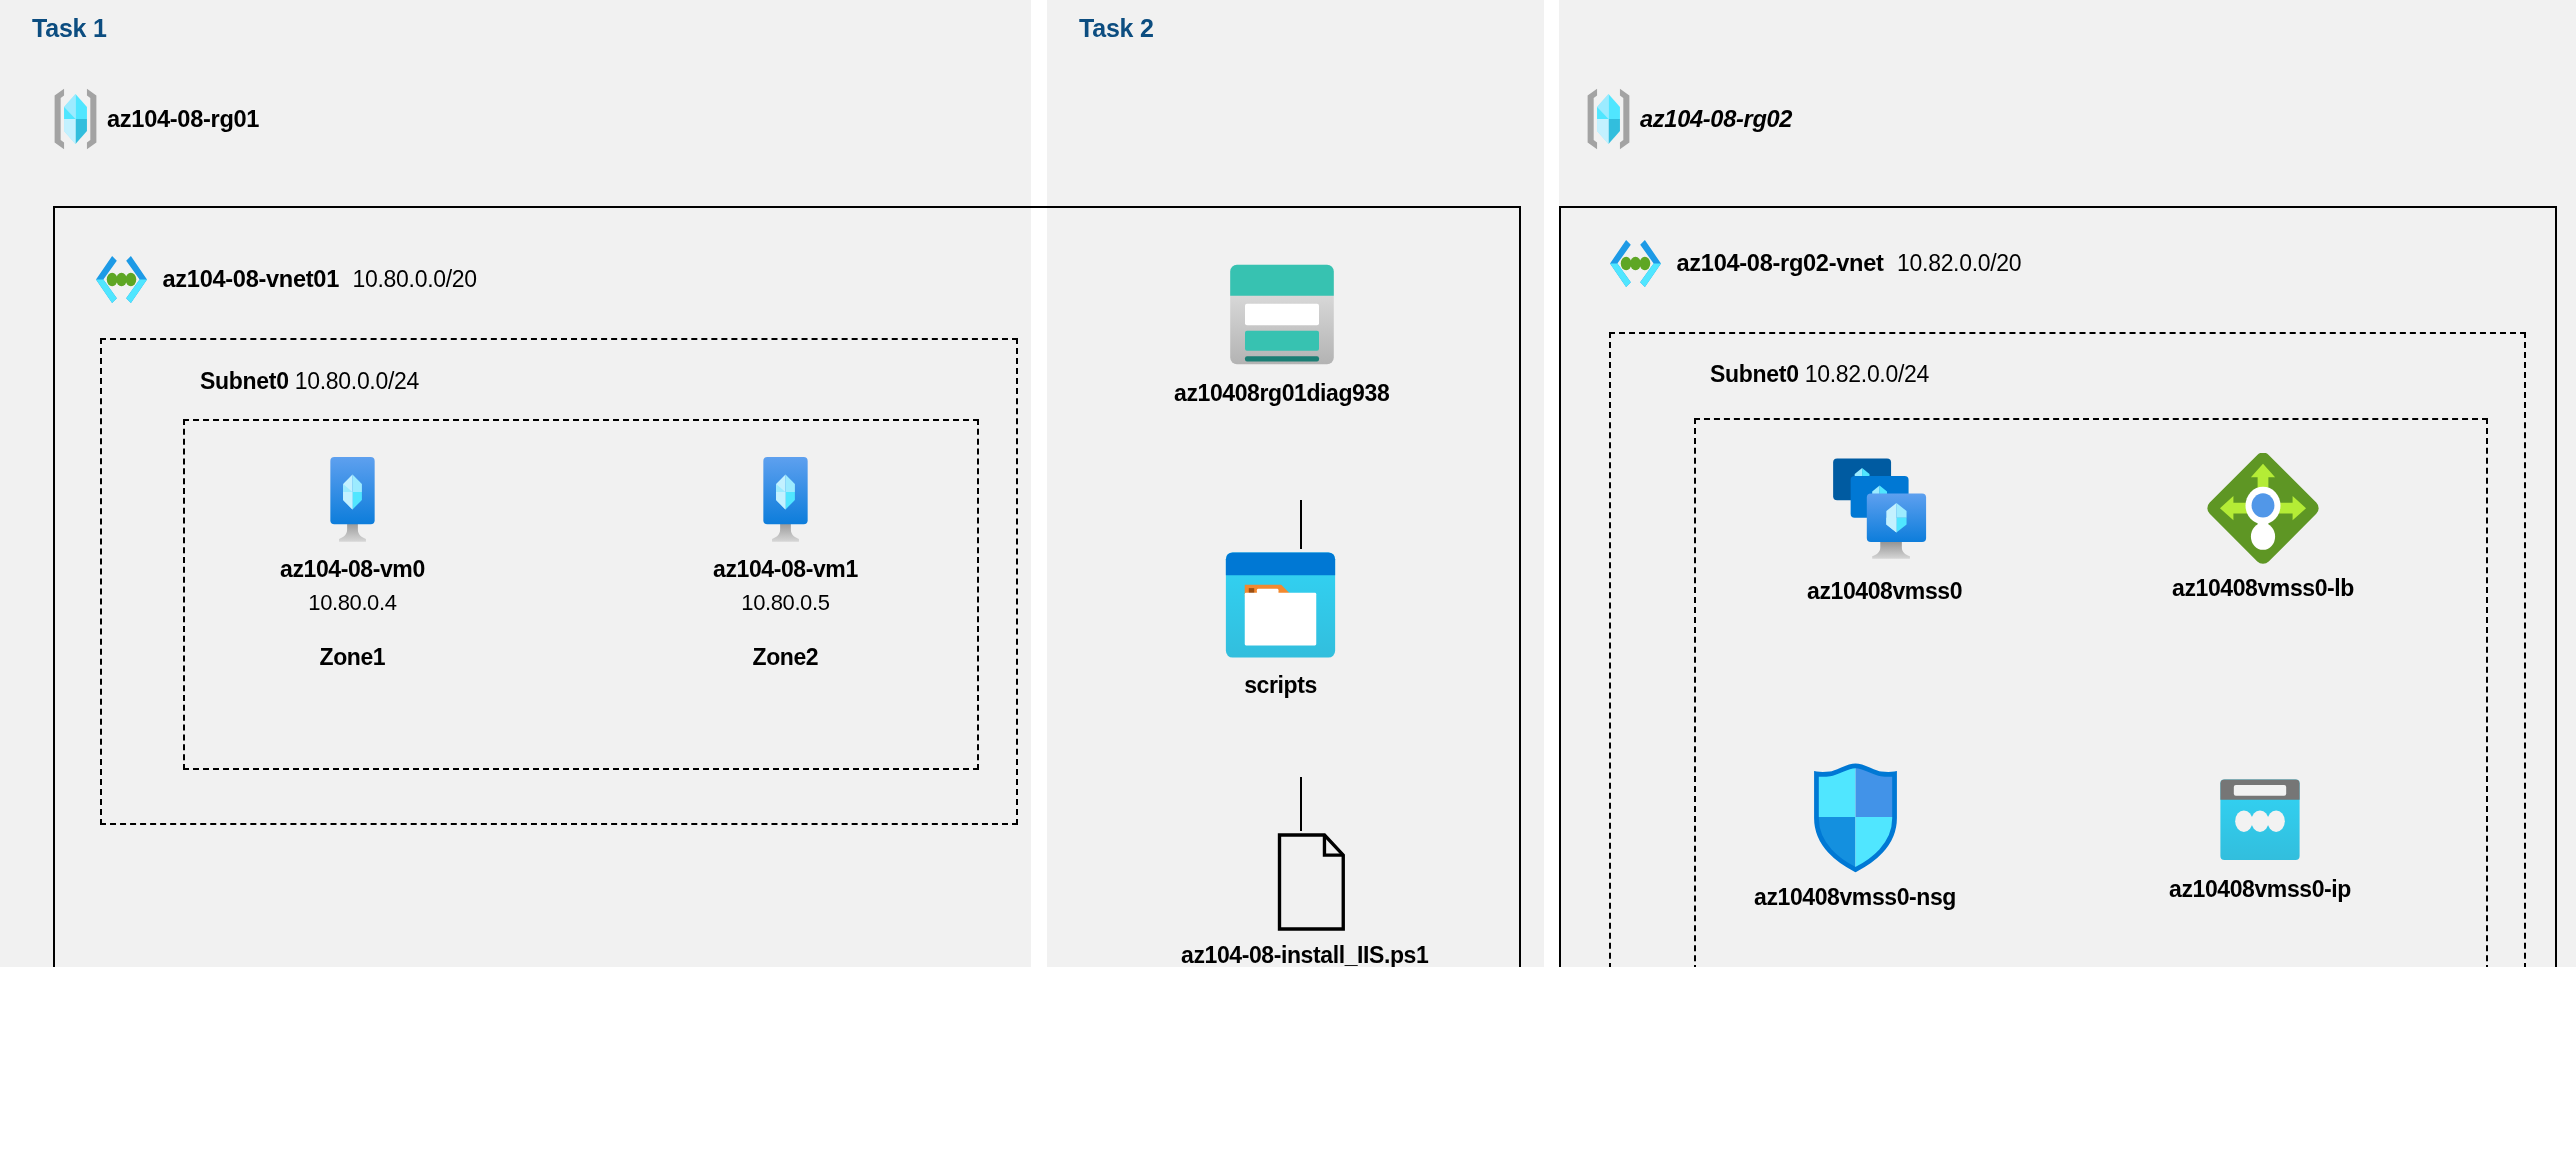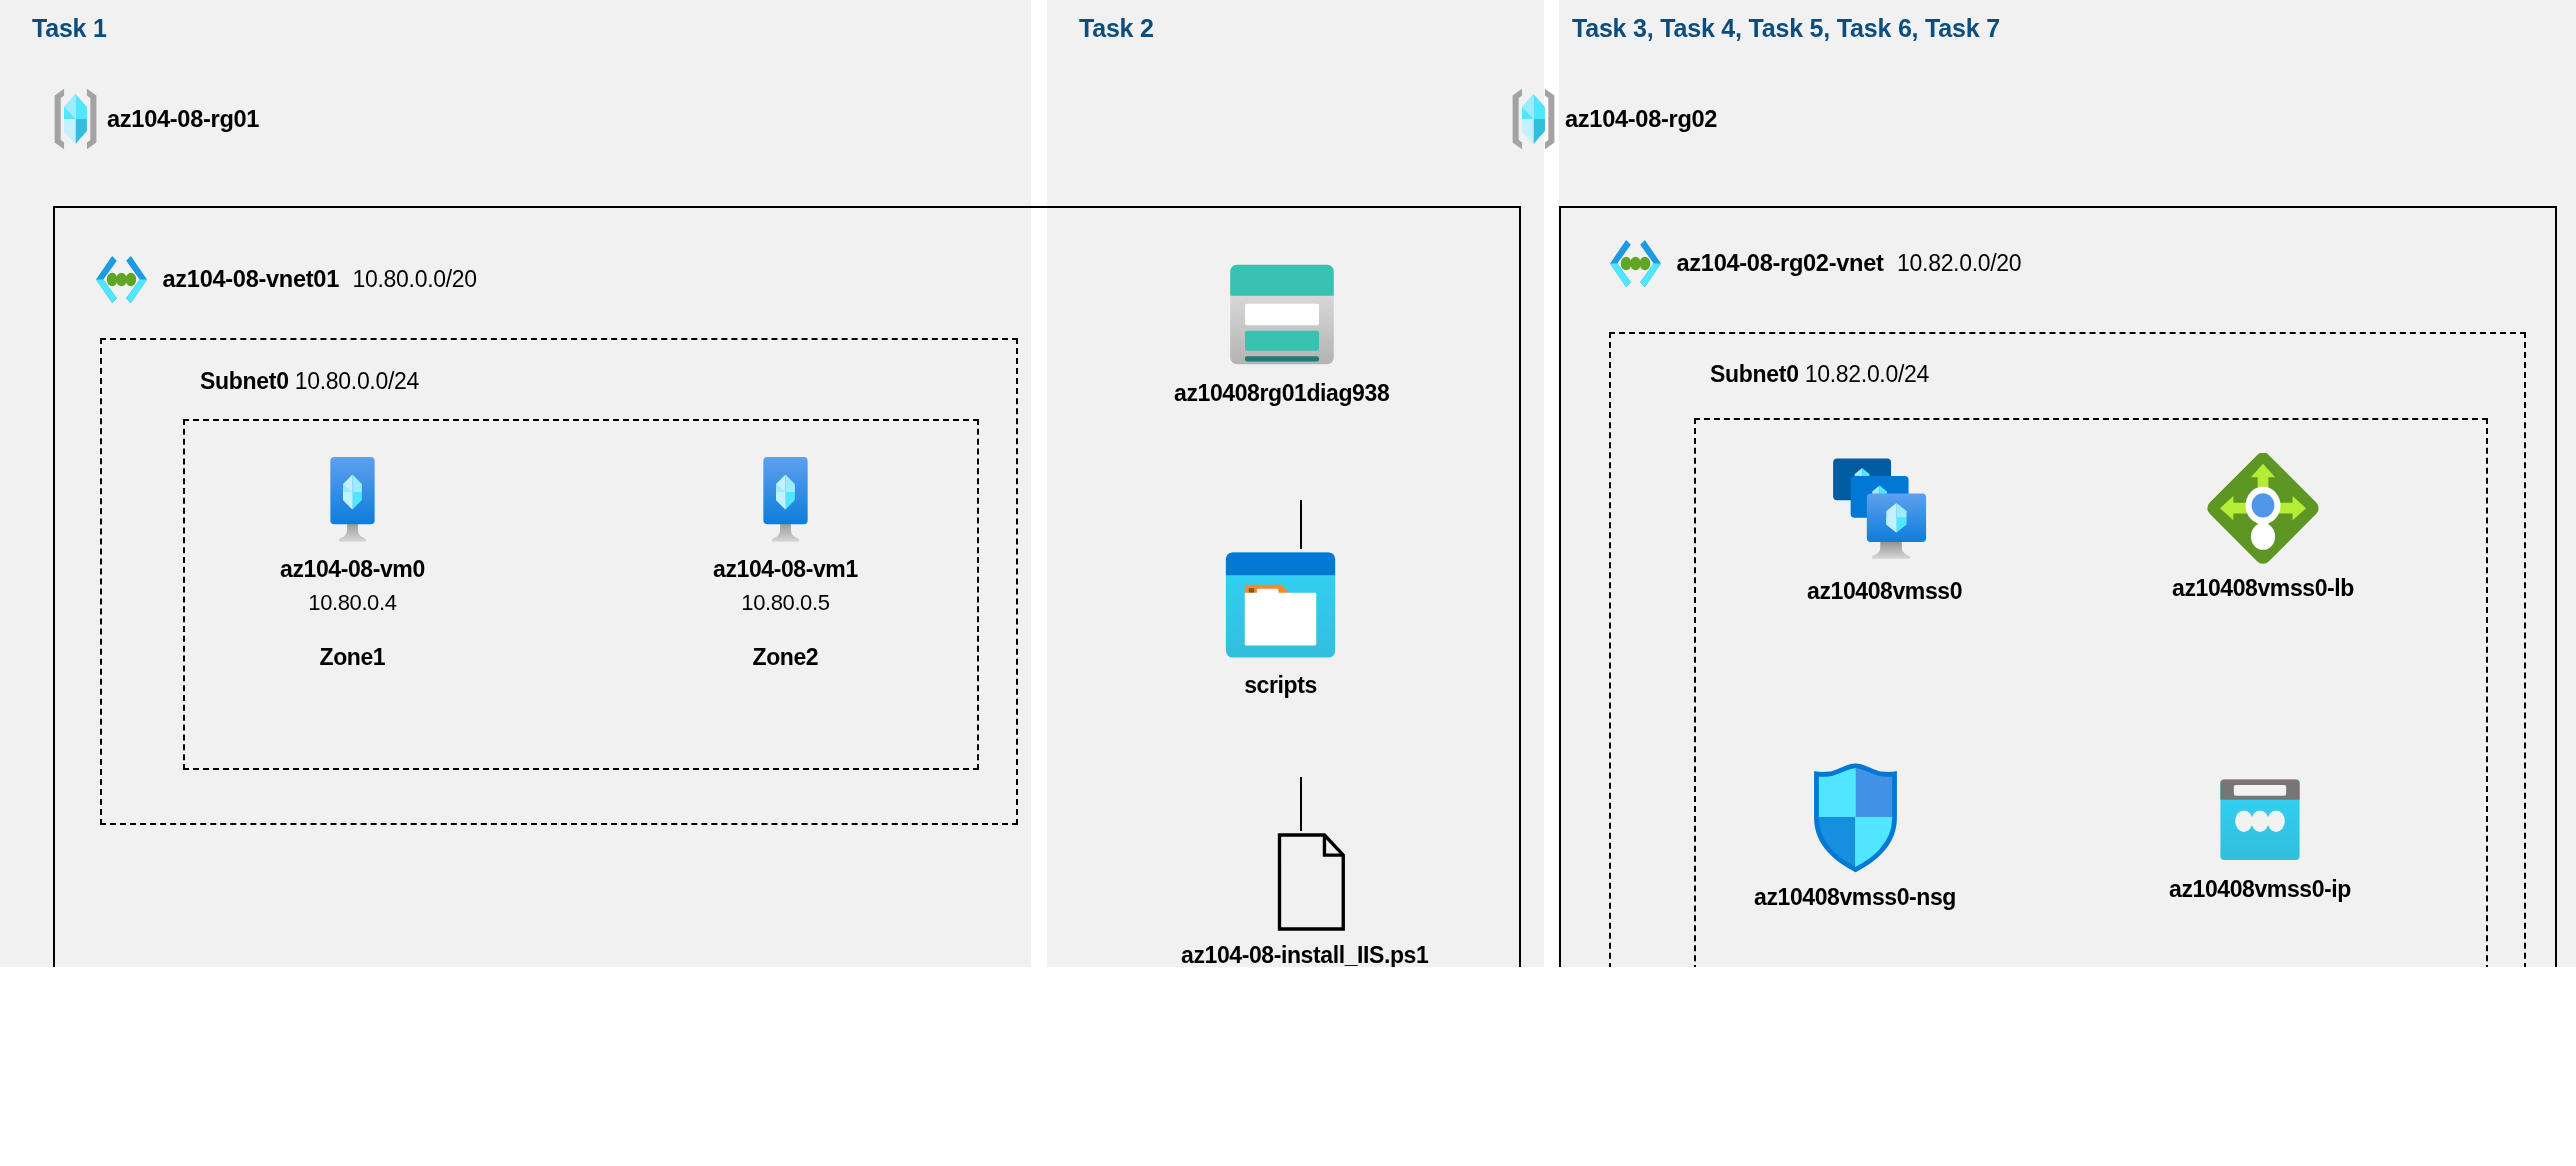--- a/index.html
+++ b/index.html
@@ -41,21 +41,21 @@
   #title-task3 { left: 1572px; top: 13.5px; }
 
   
   .rg-row {
     position: absolute;
     display: flex;
     align-items: center;
     gap: 5px;
   }
   #rg01-row { left: 49px;   top: 86px; }
-  #rg02-row { left: 1507px; top: 86px; }
+  #rg02-row { left: 1582px; top: 86px; font-style: italic; }
   .rg-label {
     font-size: 23.6px;
     font-weight: bold;
     color: #000000;
     white-space: nowrap;
     letter-spacing: -0.3px;
   }
 
   
   .vnet-box {
@@ -166,21 +166,20 @@
 <body>
 
 <div id="canvas">
 
   <div class="task-panel" id="panel-task1"></div>
   <div class="task-panel" id="panel-task2"></div>
   <div class="task-panel" id="panel-task3"></div>
 
   <div class="task-title" id="title-task1">Task 1</div>
   <div class="task-title" id="title-task2">Task 2</div>
-  <div class="task-title" id="title-task3">Task 3, Task 4, Task 5, Task 6, Task 7</div>
 
   <div class="rg-row" id="rg01-row">
     <span>
       <svg width="53" height="66" viewBox="0 0 78 98">
         <path d="M22 4 L8 14 L8 84 L22 94 L22 84 L17 80 L17 18 L22 14 Z" fill="#a3a3a3"></path>
         <path d="M56 4 L70 14 L70 84 L56 94 L56 84 L61 80 L61 18 L56 14 Z" fill="#a3a3a3"></path>
         <path d="M39 12 L22 31 L22 67 L39 86 Z" fill="#9cebff"></path>
         <path d="M39 12 L56 31 L56 49 L39 49 Z" fill="#50e6ff"></path>
         <path d="M39 49 L56 49 L56 67 L39 86 Z" fill="#32bedd"></path>
         <path d="M39 12 L22 31 L39 49 Z" fill="#9cebff"></path>

